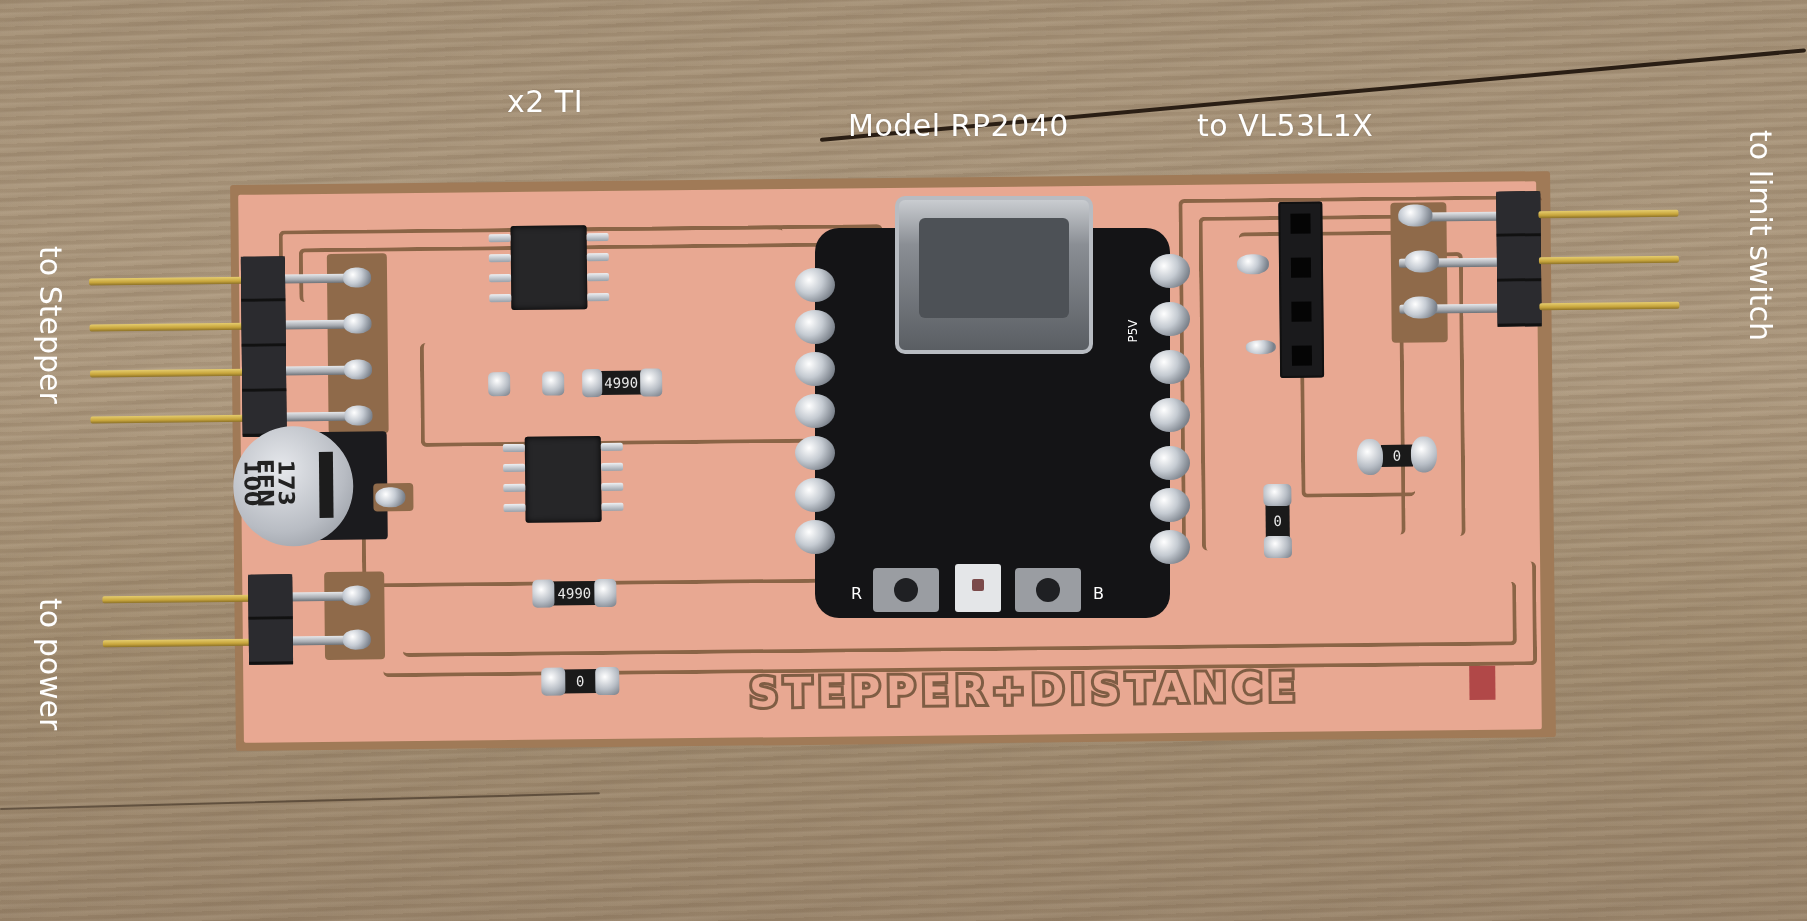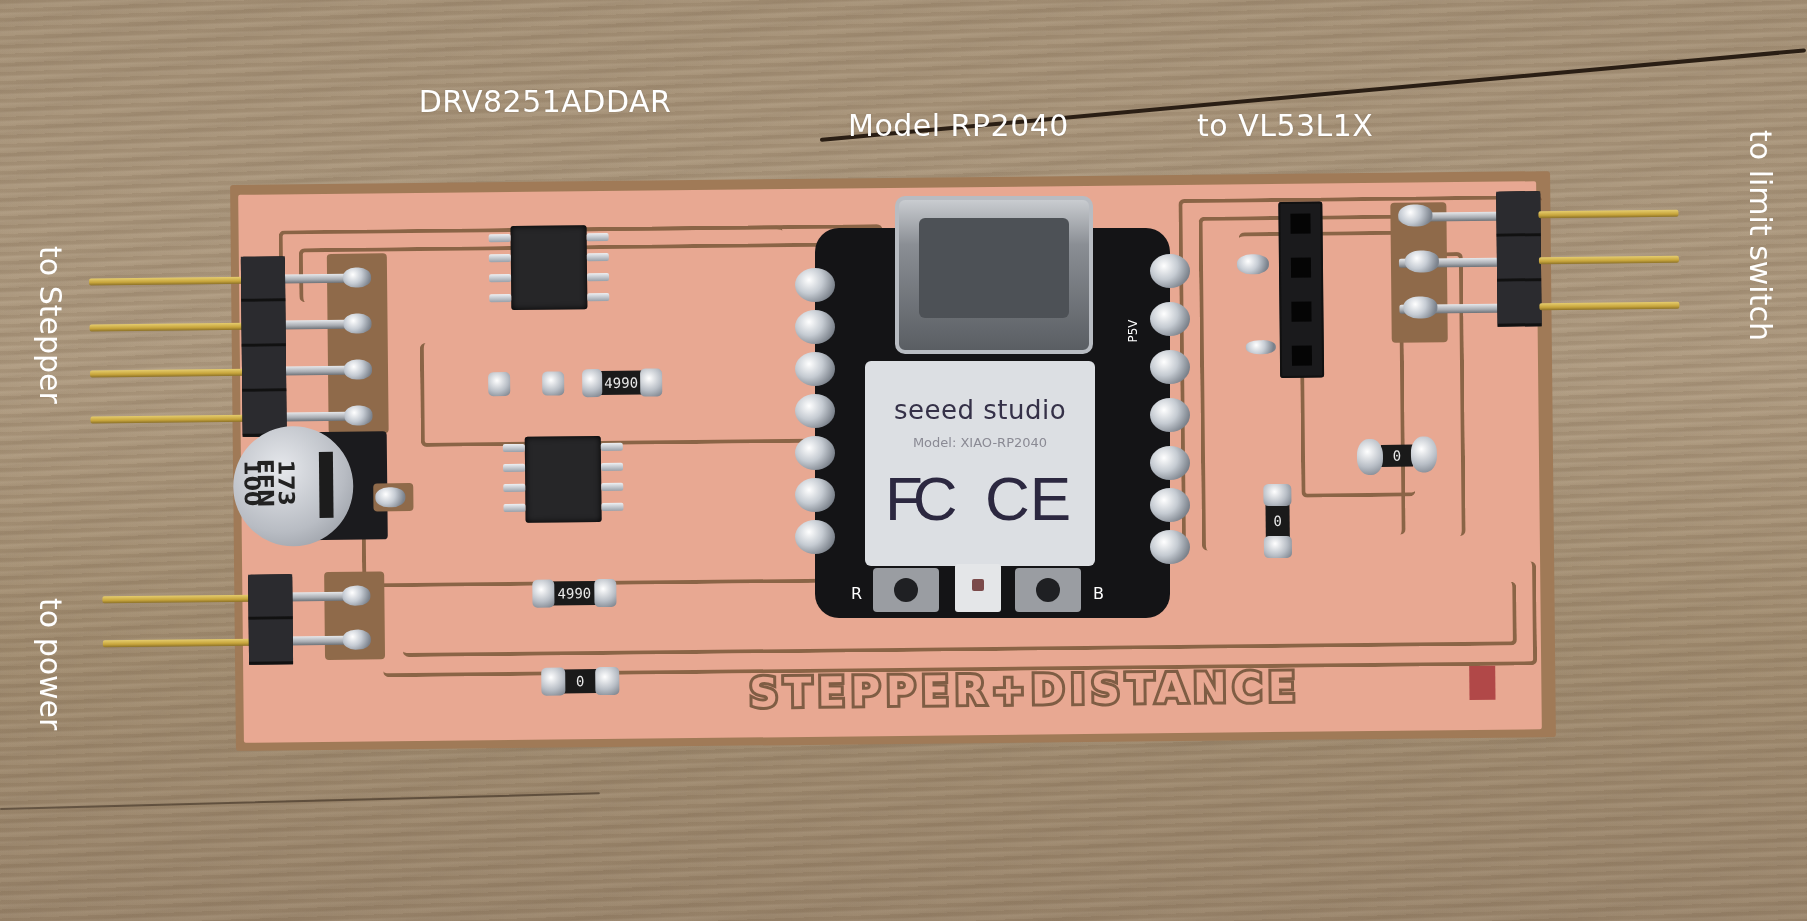--- a/index.html
+++ b/index.html
@@ -45,21 +45,21 @@
   .cap-bar{position:absolute;width:14px;height:66px;background:#1c1c1c;}
   .etched{position:absolute;color:#e8a892;font-size:40px;font-weight:bold;font-family:"DejaVu Sans",sans-serif;letter-spacing:6px;-webkit-text-stroke:6px #7f5d44;paint-order:stroke fill;white-space:nowrap;}
 </style>
 </head>
 <body>
 
 <div class="crack" style="left:820px;top:138px;width:990px;height:4px;transform:rotate(-5.2deg);"></div>
 <div class="crack" style="left:0;top:808px;width:600px;height:2px;transform:rotate(-1.5deg);opacity:0.5"></div>
 
 <div class="label center" style="left:365px;top:82px;width:360px;">
-  <div>DRV8251ADDAR</div>
+  <div>x2 TI</div>
 </div>
 <div class="label" style="left:848px;top:108px;">Model RP2040</div>
 <div class="label" style="left:1197px;top:108px;">to VL53L1X</div>
 <div class="vlabel" style="left:68px;top:246px;transform:rotate(90deg);">to Stepper</div>
 <div class="vlabel" style="left:68px;top:598px;transform:rotate(90deg);">to power</div>
 <div class="vlabel" style="left:1778px;top:130px;transform:rotate(90deg);">to limit switch</div>
 
 <div class="board">
   <div class="copper">
 
@@ -211,26 +211,20 @@
 
   <div class="castell" style="left:335px;top:26px;"></div>
   <div class="castell" style="left:335px;top:74px;"></div>
   <div class="castell" style="left:335px;top:122px;"></div>
   <div class="castell" style="left:335px;top:170px;"></div>
   <div class="castell" style="left:335px;top:218px;"></div>
   <div class="castell" style="left:335px;top:260px;"></div>
   <div class="castell" style="left:335px;top:302px;"></div>
   <div class="silk" style="left:306px;top:96px;transform:rotate(-90deg);font-size:12px;">P5V</div>
 
-  <div class="shield">
-    <div class="brand">seeed studio</div>
-    <div class="model">Model: XIAO-RP2040</div>
-    <div class="cert" style="left:20px;letter-spacing:-10px;">FC</div>
-    <div class="cert" style="left:120px;">CE</div>
-  </div>
 
   <div class="btn" style="left:58px;top:340px;">
       <div class="btn-dot"></div>
     </div>
   <div class="led" style="left:140px;top:336px;">
       <div class="led-dot"></div>
     </div>
   <div class="btn" style="left:200px;top:340px;">
       <div class="btn-dot"></div>
     </div>

